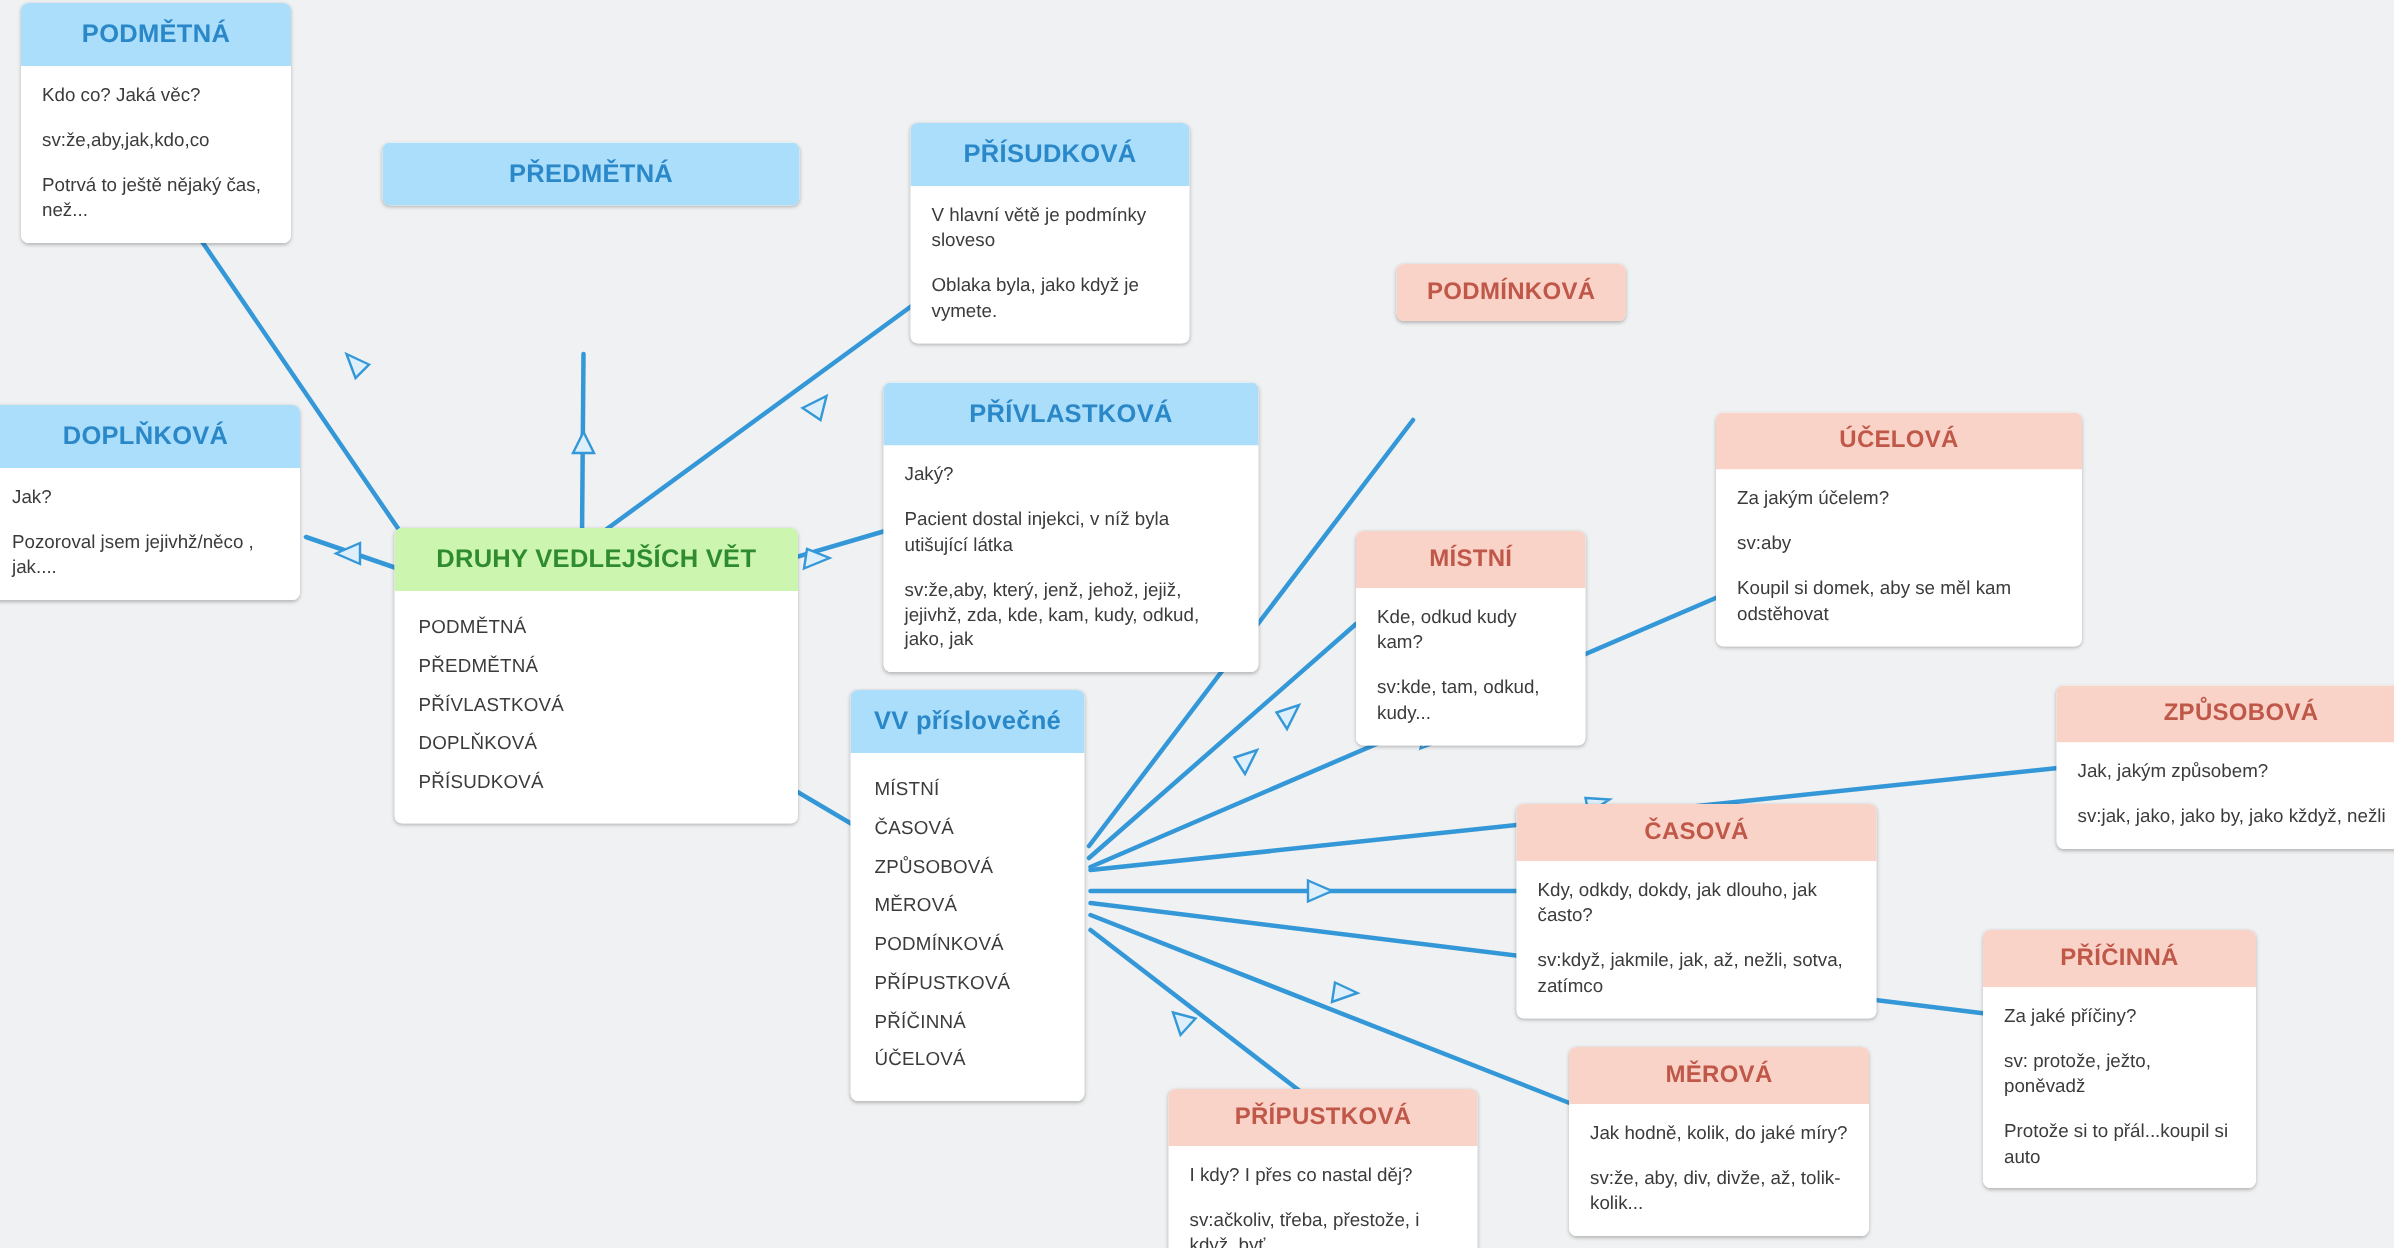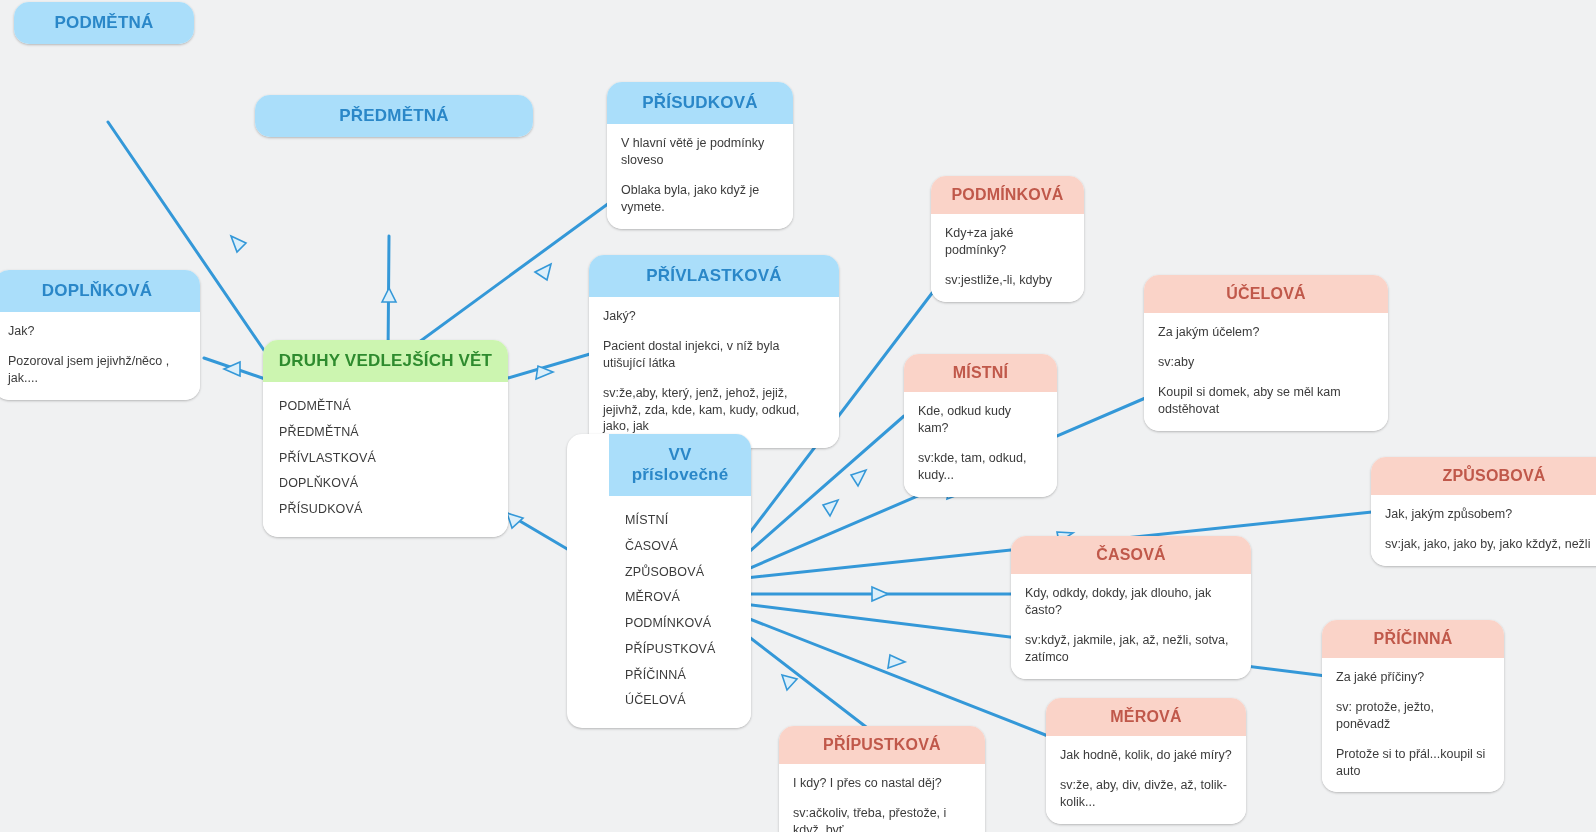--- a/index.html
+++ b/index.html
@@ -20,21 +20,21 @@
     position: absolute;
     left: 0; top: 0;
     width: 1596px;
     height: 832px;
     pointer-events: none;
     z-index: 1;
   }
   .node {
     position: absolute;
     background: #ffffff;
-    border-radius: 15px;
+    border-radius: 5px;
     box-shadow: 0 1px 3px rgba(0,0,0,0.16), 0 1px 2px rgba(0,0,0,0.10);
     z-index: 5;
     box-sizing: border-box;
     overflow: hidden;
   }
   .node-header {
     text-align: center;
     font-weight: bold;
     letter-spacing: 0.2px;
     box-sizing: border-box;
@@ -161,20 +161,25 @@
       <path d="M1017,651 L1033,656 L1016,662 z"></path>
 
       <path d="M890,655 L905,662 L888,668 z"></path>
 
       <path d="M782,675 L797,679 L787,690 z"></path>
     </g>
   </svg>
 
   <div class="node blue" style="left:14px; top:2px; width:180px;">
     <div class="node-header title-lg" style="background: rgb(170, 222, 250); color: rgb(42, 135, 200);">PODMĚTNÁ</div>
+    <div class="node-body pad">
+      <p class="body-p">Kdo co? Jaká věc?</p>
+      <p class="body-p">sv:že,aby,jak,kdo,co</p>
+      <p class="body-p">Potrvá to ještě nějaký čas, než...</p>
+    </div>
   </div>
 
   <div class="node blue" style="left:255px; top:95px; width:278px;">
     <div class="node-header title-lg" style="background: rgb(170, 222, 250); color: rgb(42, 135, 200);">PŘEDMĚTNÁ</div>
   </div>
 
   <div class="node blue" style="left:607px; top:82px; width:186px;">
     <div class="node-header title-lg" style="background: rgb(170, 222, 250); color: rgb(42, 135, 200);">PŘÍSUDKOVÁ</div>
     <div class="node-body pad">
       <p class="body-p">V hlavní větě je podmínky sloveso</p>
@@ -194,24 +199,20 @@
     <div class="node-header title-lg" style="background: rgb(170, 222, 250); color: rgb(42, 135, 200);">PŘÍVLASTKOVÁ</div>
     <div class="node-body pad">
       <p class="body-p">Jaký?</p>
       <p class="body-p">Pacient dostal injekci, v níž byla utišující látka</p>
       <p class="body-p">sv:že,aby, který, jenž, jehož, jejiž, jejivhž, zda, kde, kam, kudy, odkud, jako, jak</p>
     </div>
   </div>
 
   <div class="node pink" style="left:931px; top:176px; width:153px;">
     <div class="node-header title-md" style="background: rgb(250, 211, 200); color: rgb(192, 88, 74);">PODMÍNKOVÁ</div>
-    <div class="node-body pad">
-      <p class="body-p">Kdy+za jaké podmínky?</p>
-      <p class="body-p">sv:jestliže,-li, kdyby</p>
-    </div>
   </div>
 
   <div class="node pink" style="left:1144px; top:275px; width:244px;">
     <div class="node-header title-md" style="background: rgb(250, 211, 200); color: rgb(192, 88, 74);">ÚČELOVÁ</div>
     <div class="node-body pad">
       <p class="body-p">Za jakým účelem?</p>
       <p class="body-p">sv:aby</p>
       <p class="body-p">Koupil si domek, aby se měl kam odstěhovat</p>
     </div>
   </div>
@@ -258,32 +259,32 @@
   </div>
 
   <div class="node pink" style="left:779px; top:726px; width:206px;">
     <div class="node-header title-md" style="background: rgb(250, 211, 200); color: rgb(192, 88, 74);">PŘÍPUSTKOVÁ</div>
     <div class="node-body pad">
       <p class="body-p">I kdy? I přes co nastal děj?</p>
       <p class="body-p">sv:ačkoliv, třeba, přestože, i když, byť</p>
     </div>
   </div>
 
-  <div class="node green" style="left:263px; top:340px; width:245px;">
+  <div class="node green" style="left:263px; top:352px; width:269px;">
     <div class="node-header title-lg" style="background: rgb(204, 245, 176); color: rgb(46, 139, 46);">DRUHY VEDLEJŠÍCH VĚT</div>
     <div class="node-body list">
       <div class="list-item">PODMĚTNÁ</div>
       <div class="list-item">PŘEDMĚTNÁ</div>
       <div class="list-item">PŘÍVLASTKOVÁ</div>
       <div class="list-item">DOPLŇKOVÁ</div>
       <div class="list-item">PŘÍSUDKOVÁ</div>
     </div>
   </div>
 
-  <div class="node blue" style="left:567px; top:434px; width:184px;padding-left:42px;">
+  <div class="node blue" style="left:567px; top:460px; width:156px;">
     <div class="node-header title-lg" style="background: rgb(170, 222, 250); color: rgb(42, 135, 200);">VV příslovečné</div>
     <div class="node-body list">
       <div class="list-item">MÍSTNÍ</div>
       <div class="list-item">ČASOVÁ</div>
       <div class="list-item">ZPŮSOBOVÁ</div>
       <div class="list-item">MĚROVÁ</div>
       <div class="list-item">PODMÍNKOVÁ</div>
       <div class="list-item">PŘÍPUSTKOVÁ</div>
       <div class="list-item">PŘÍČINNÁ</div>
       <div class="list-item">ÚČELOVÁ</div>

